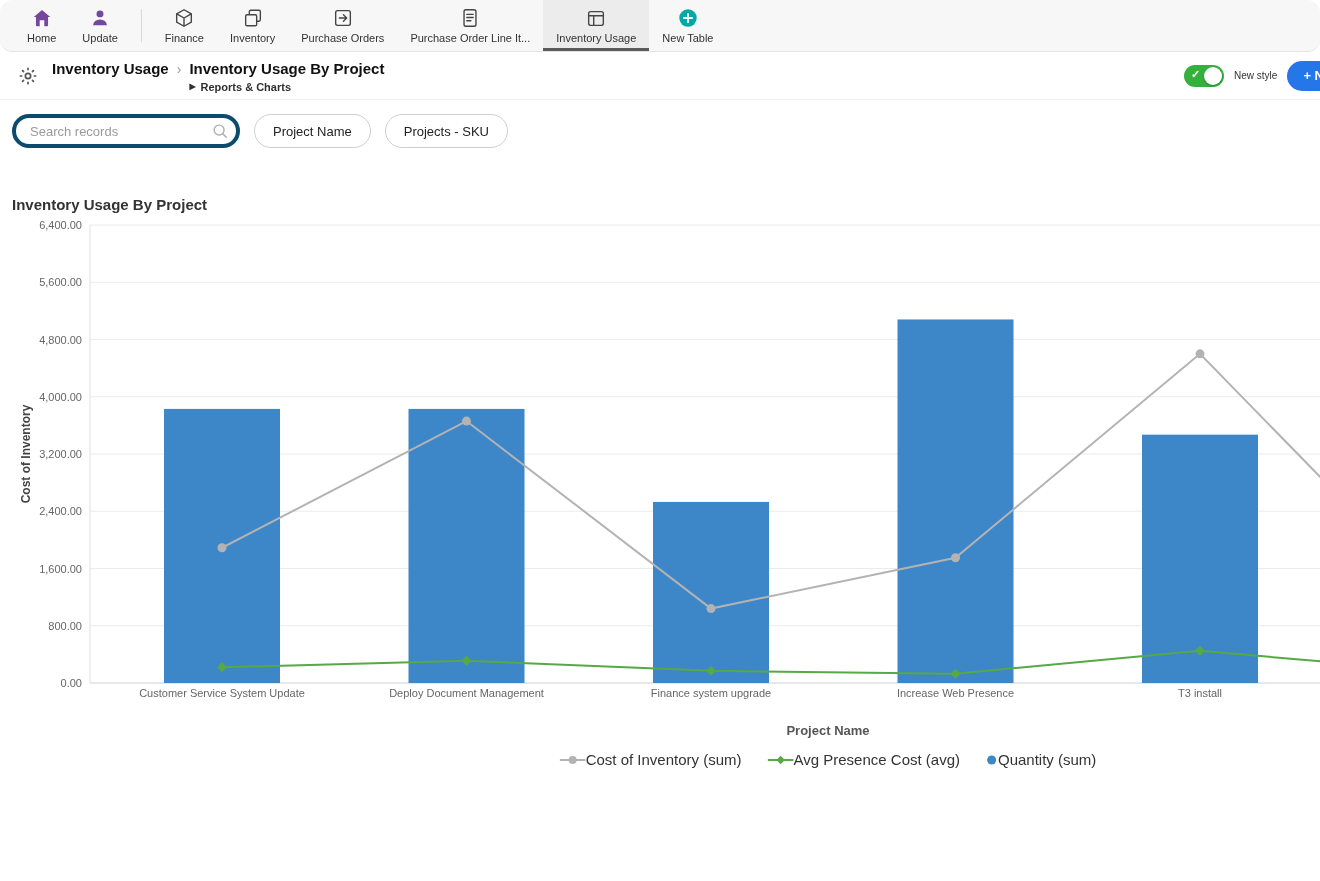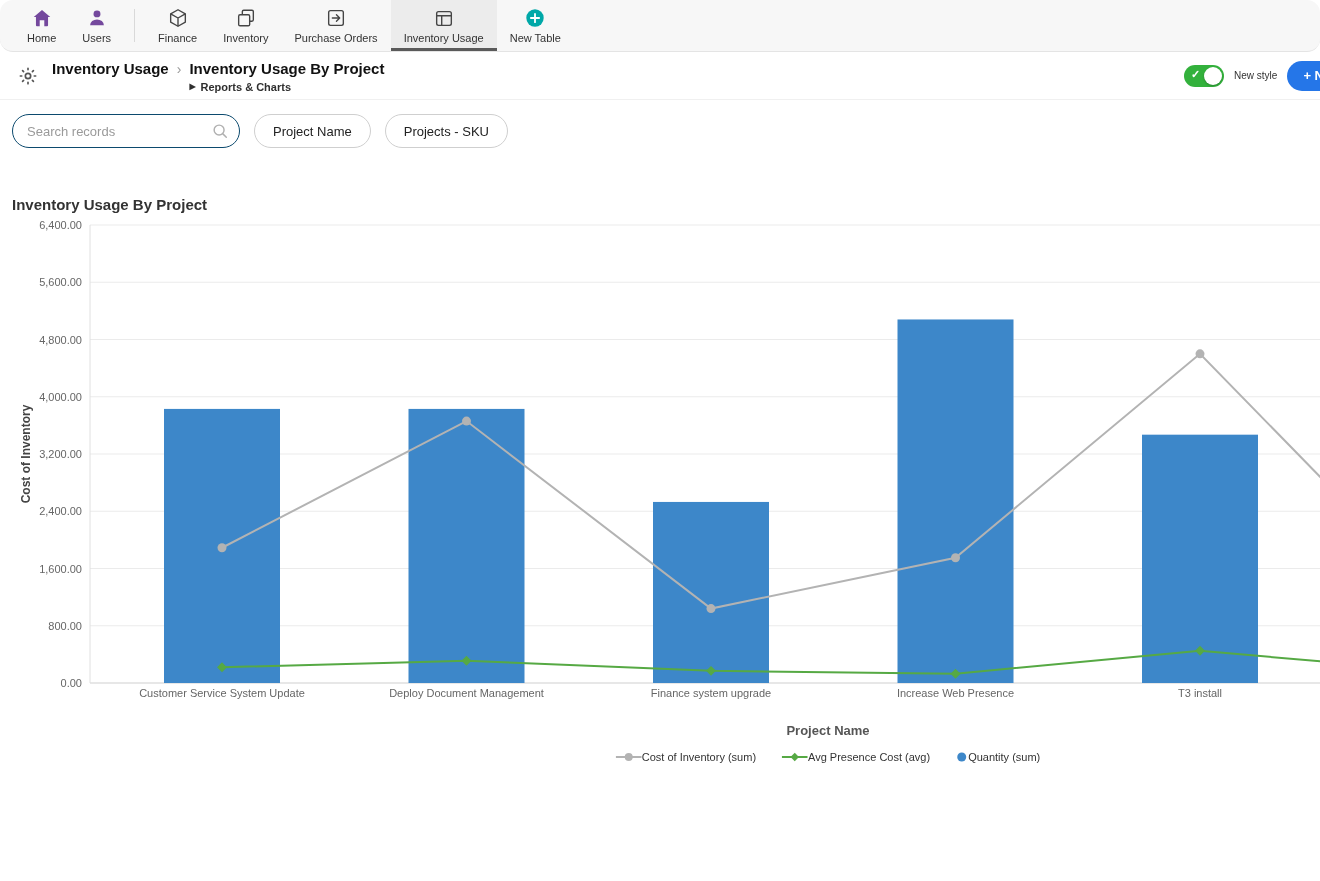--- a/index.html
+++ b/index.html
@@ -27,56 +27,56 @@
   .tri { font-size:8px; color:#2f2f2f; }
   .header-right { margin-left:auto; display:flex; align-items:center; gap:10px; }
   .toggle { width:40px; height:22px; border-radius:11px; background:#33b13c; position:relative; cursor:pointer; flex:none; }
   .toggle .knob { position:absolute; right:2px; top:2px; width:18px; height:18px; border-radius:50%; background:#fff; box-shadow:0 1px 2px rgba(0,0,0,.25); }
   .toggle .check { position:absolute; left:7px; top:3px; color:#fff; font-size:11px; font-weight:bold; }
   .new-style-label { font-size:10px; color:#333; white-space:nowrap; }
   .new-button { background:#2576e8; color:#fff; font-size:13px; font-weight:bold; height:30px; border-radius:15px; padding:0 16px; display:flex; align-items:center; border:none; cursor:pointer; margin-right:-20px; white-space:nowrap; }
   
   .filter-bar { display:flex; align-items:center; padding:14px 0 14px 12px; gap:14px; }
   .search-wrap { position:relative; flex:none; }
-  .search-input { width:228px; height:34px; border:1px solid #0c4a6e; border-radius:17px; padding:0 36px 0 14px; font-size:13px; color:#ef4444; outline:none; background:#fff; font-family:inherit; }
+  .search-input { width:228px; height:34px; border:4px solid #0c4a6e; border-radius:17px; padding:0 36px 0 14px; font-size:13px; color:#ef4444; outline:none; background:#fff; font-family:inherit; }
   .search-input::placeholder { color:#9a9a9a; }
   .search-icon { position:absolute; right:11px; top:8px; }
   .pill { height:34px; border:1px solid #cfcfcf; border-radius:17px; background:#fff; font-size:13px; color:#222; padding:0 18px; display:flex; align-items:center; cursor:pointer; white-space:nowrap; }
   .pill:first-of-type { margin-left:8px; }
   
   .chart-section { padding-top:34px; }
   .chart-title { font-size:15px; font-weight:bold; color:#333; margin:0 0 0 12px; line-height:17px; }
   .chart-wrap { position:relative; width:1580px; height:590px; margin-top:5px; }
   #chart-svg { display:block; }
   #chart-svg text { font-family:"Liberation Sans", sans-serif; }
   .ylabel { position:absolute; top:236px; left:26px; transform:translate(-50%,-50%) rotate(-90deg); font-size:12px; font-weight:bold; color:#444; white-space:nowrap; }
   .xlabel { position:absolute; top:505px; left:828px; transform:translateX(-50%); font-size:13px; font-weight:bold; color:#555; white-space:nowrap; }
   .legend { position:absolute; top:533px; left:828px; transform:translateX(-50%); display:flex; gap:26px; align-items:center; }
-  .legend-item { display:flex; align-items:center; gap:0; font-size:11px; color:#333; cursor:pointer; white-space:nowrap; }
+  .legend-item { display:flex; align-items:center; gap:0; font-size:15px; color:#333; cursor:pointer; white-space:nowrap; }
 </style>
 </head>
 <body>
 
 <nav class="topnav">
   <div class="nav-item">
     <span class="nav-icon">
       <svg width="22" height="22" viewBox="0 0 24 24">
           <path d="M12 3.2 L21 11 h-2.4 V20 a1 1 0 0 1 -1 1 H14.5 V14.5 h-5 V21 H6.4 a1 1 0 0 1 -1 -1 V11 H3 Z" fill="#74489d"></path>
         </svg>
     </span>
     <span class="nav-label">Home</span>
   </div>
   <div class="nav-item">
     <span class="nav-icon">
       <svg width="22" height="22" viewBox="0 0 24 24">
           <circle cx="12" cy="7.5" r="3.8" fill="#74489d"></circle>
           <path d="M4.5 20 a7.5 6.5 0 0 1 15 0 Z" fill="#74489d"></path>
         </svg>
     </span>
-    <span class="nav-label">Users</span>
+    <span class="nav-label">Update</span>
   </div>
   <div class="nav-divider"></div>
   <div class="nav-item">
     <span class="nav-icon">
       <svg width="22" height="22" viewBox="0 0 24 24" fill="none" stroke="#454545" stroke-width="1.5" stroke-linejoin="round">
           <path d="M12 3 20 7.5 V16.5 L12 21 4 16.5 V7.5 Z"></path>
           <path d="M4 7.5 12 12 20 7.5 M12 12 V21"></path>
         </svg>
     </span>
     <span class="nav-label">Finance</span>
@@ -91,20 +91,29 @@
     <span class="nav-label">Inventory</span>
   </div>
   <div class="nav-item">
     <span class="nav-icon">
       <svg width="22" height="22" viewBox="0 0 24 24" fill="none" stroke="#454545" stroke-width="1.5" stroke-linejoin="round" stroke-linecap="round">
           <rect x="4" y="4" width="16" height="16" rx="2"></rect>
           <path d="M8 12 h7 M12.5 8.5 16 12 l-3.5 3.5"></path>
         </svg>
     </span>
     <span class="nav-label">Purchase Orders</span>
+  </div>
+  <div class="nav-item">
+    <span class="nav-icon">
+      <svg width="22" height="22" viewBox="0 0 24 24" fill="none" stroke="#454545" stroke-width="1.5" stroke-linecap="round">
+          <rect x="5.5" y="3" width="13" height="18" rx="2"></rect>
+          <path d="M8.5 8 h7 M8.5 11.5 h7 M8.5 15 h4.5"></path>
+        </svg>
+    </span>
+    <span class="nav-label">Purchase Order Line It...</span>
   </div>
   <div class="nav-item selected">
     <span class="nav-icon">
       <svg width="22" height="22" viewBox="0 0 24 24" fill="none" stroke="#454545" stroke-width="1.5">
           <rect x="4" y="5" width="16" height="15" rx="2"></rect>
           <path d="M4 9.5 h16 M9.5 9.5 V20"></path>
         </svg>
     </span>
     <span class="nav-label">Inventory Usage</span>
   </div>

